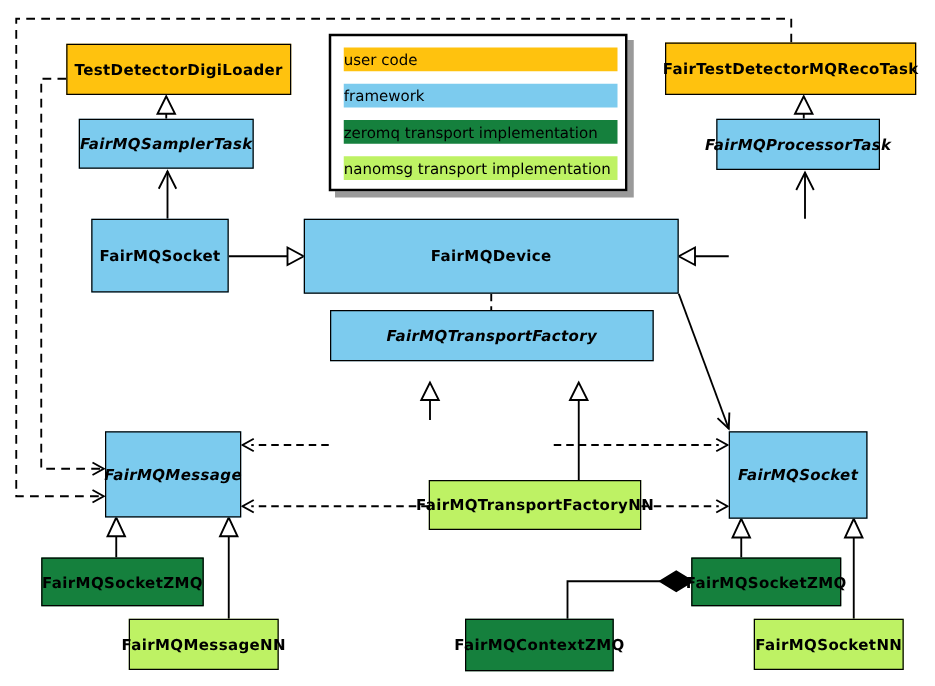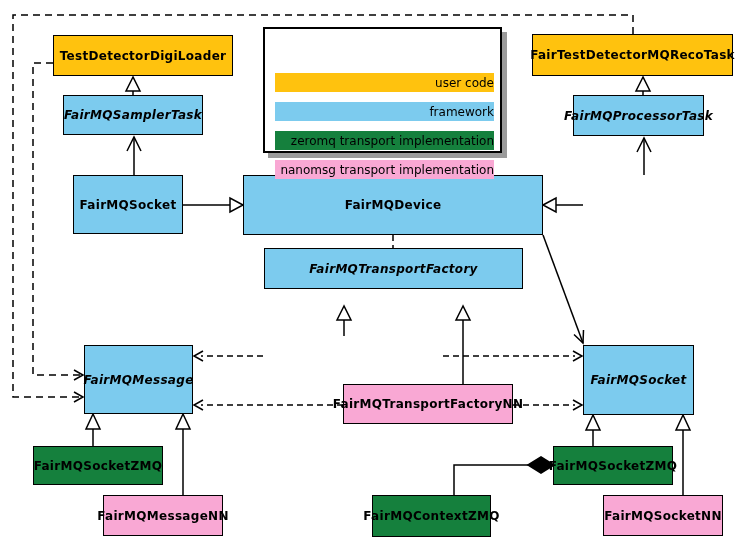--- a/index.html
+++ b/index.html
@@ -11,30 +11,30 @@
   .node{
     position:absolute;z-index:2;box-sizing:border-box;
     border:1.5px solid #000;display:flex;align-items:center;justify-content:center;
     font-size:12px;font-weight:bold;color:#000;text-align:right;
     letter-spacing:0.3px;padding:0 3px;
   }
   .node.abstract{font-style:italic;}
   .c-yellow{background:#FFC20E;}
   .c-blue{background:#7CCBEE;}
   .c-red{background:#15803d;}
-  .c-green{background:#f9a8d4;}
+  .c-green{background:#bef264;}
   .legend{
     position:absolute;left:263px;top:27px;width:239px;height:126px;z-index:2;
     box-sizing:border-box;background:#ffffff;border:2px solid #000;
     box-shadow:5px 5px 0 #9a9a9a;
   }
   .legend-row{
     position:absolute;left:10px;width:219px;height:19px;
-    display:flex;align-items:center;justify-content:flex-end;
-    font-size:12px;color:#000;margin-top:35px;
+    display:flex;align-items:center;justify-content:flex-start;
+    font-size:12px;color:#000;
   }
 </style>
 </head>
 <body>
 
 <div class="canvas">
 
   <svg class="edges" width="748" height="549" viewBox="0 0 748 549" fill="none" stroke="#000" stroke-width="1.5">
 
     <g>

